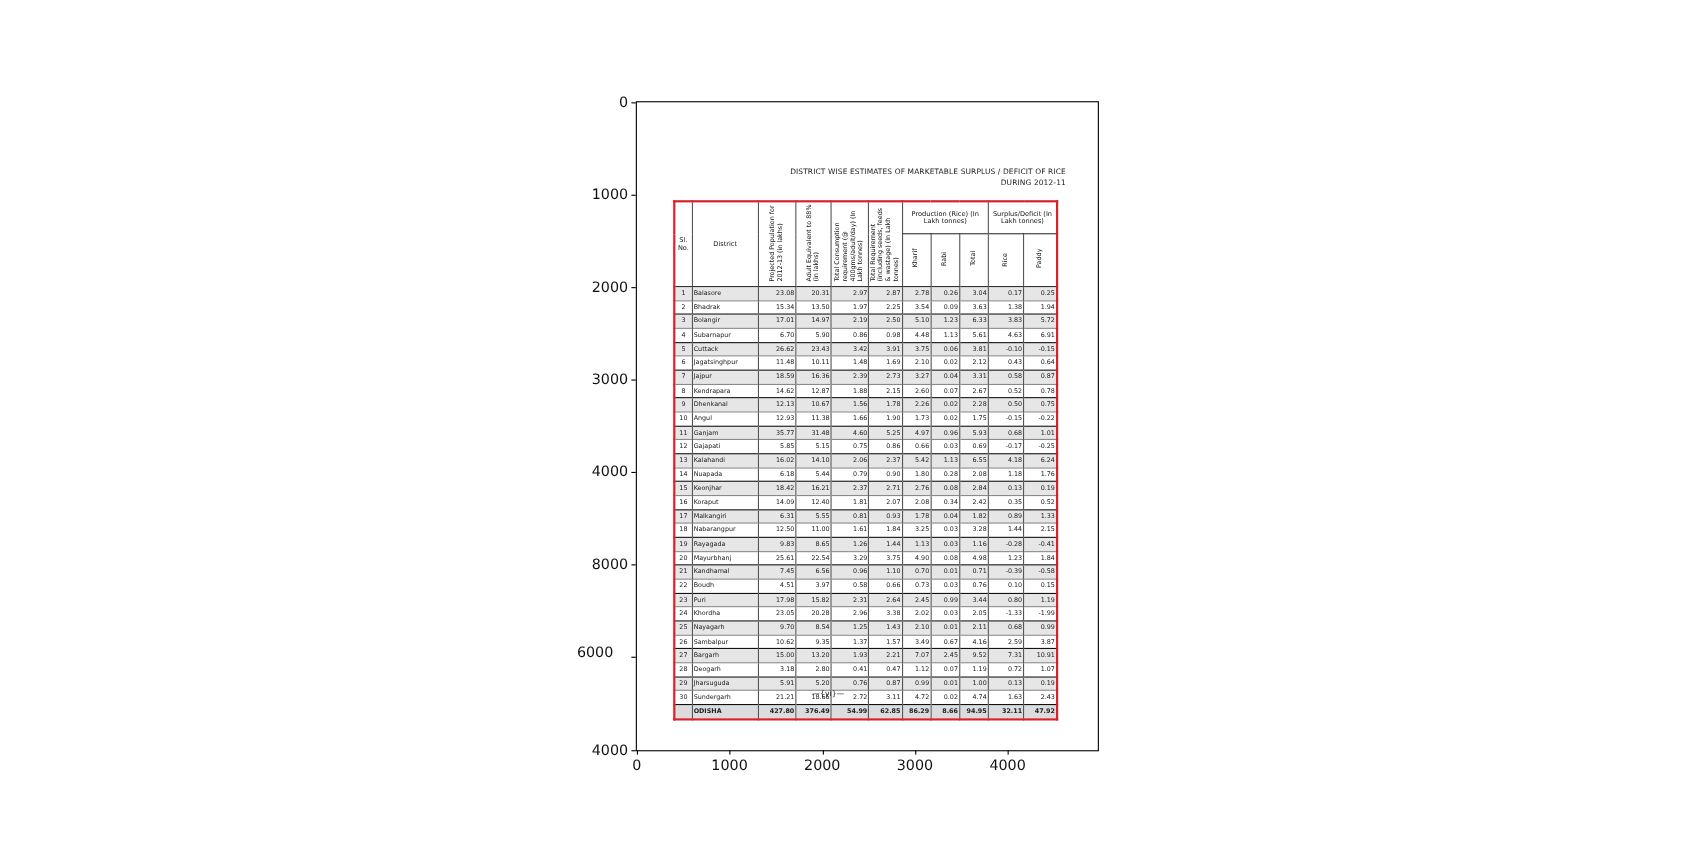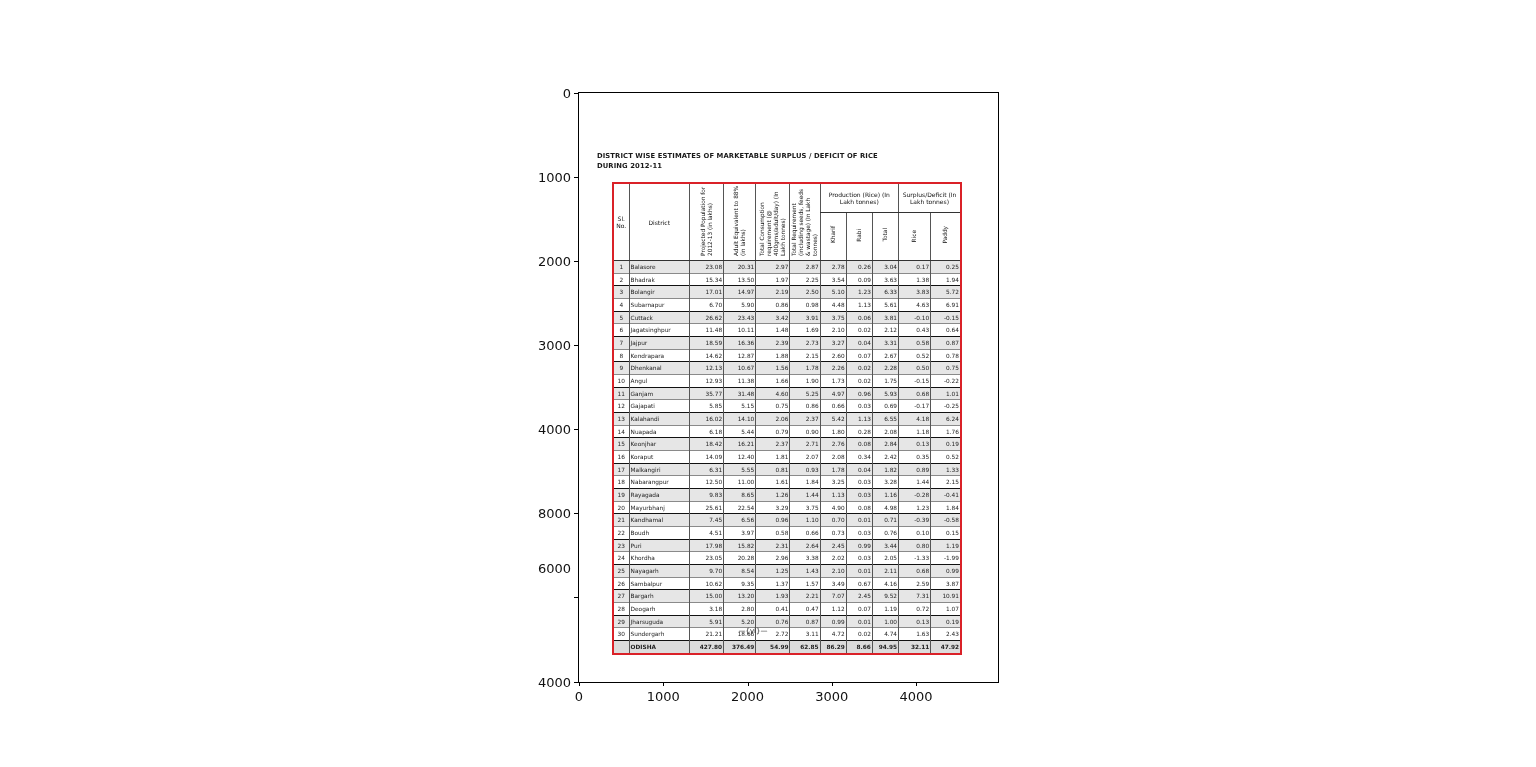--- a/index.html
+++ b/index.html
@@ -5,21 +5,21 @@
   html,body{margin:0;padding:0;width:1536px;height:767px;background:#ffffff;overflow:hidden;
     font-family:"DejaVu Sans","Liberation Sans",sans-serif;color:#111;}
   .canvas{position:absolute;left:0;top:0;width:1536px;height:767px;background:#fff;}
   .axes{position:absolute;left:578px;top:92px;width:419px;height:589px;border:1px solid #000;background:#fff;}
   
   .ytick{position:absolute;left:-5px;width:4px;height:1px;background:#000;}
   .xtick{position:absolute;top:589px;width:1px;height:4px;background:#000;}
   .ylab{position:absolute;right:calc(100% + 8px);width:60px;text-align:right;font-size:13px;line-height:13px;color:#111;}
   .xlab{position:absolute;top:calc(100% + 8px);font-size:13px;line-height:13px;color:#111;transform:translateX(-50%);}
   
-  .page-title{position:absolute;left:18px;top:58px;width:348px;text-align:left;font-weight:bold;
+  .page-title{position:absolute;left:42px;top:58px;width:348px;text-align:right;font-weight:normal;
     font-size:6.8px;line-height:10px;color:#1a1a1a;letter-spacing:.1px;}
   .doc-table{position:absolute;left:33px;top:89px;width:350px;border-collapse:collapse;table-layout:fixed;
     border:2px solid #da2128;background:#fff;box-sizing:border-box;}
   .doc-table th,.doc-table td{border-left:1px solid #555;padding:0 1px;overflow:hidden;white-space:nowrap;}
   .doc-table th{border-bottom:1px solid #333;font-weight:normal;}
   .doc-table thead .grp{font-size:6px;line-height:7px;white-space:normal;text-align:center;vertical-align:middle;height:28px;}
   .doc-table thead .flat{font-size:6px;white-space:normal;text-align:center;vertical-align:middle;line-height:7px;}
   .rot{display:inline-block;writing-mode:vertical-rl;transform:rotate(180deg);font-size:5.8px;line-height:7px;
     max-height:72px;white-space:normal;text-align:left;}
   .rot2{max-height:42px;}
@@ -44,21 +44,21 @@
         <div class="ylab" style="top: 77.6429px;">1000</div>
         <div class="ytick" style="top: 167.786px;"></div>
         <div class="ylab" style="top: 161.786px;">2000</div>
         <div class="ytick" style="top: 251.929px;"></div>
         <div class="ylab" style="top: 245.929px;">3000</div>
         <div class="ytick" style="top: 336.071px;"></div>
         <div class="ylab" style="top: 330.071px;">4000</div>
         <div class="ytick" style="top: 420.214px;"></div>
         <div class="ylab" style="top: 414.214px;">8000</div>
         <div class="ytick" style="top: 504.357px;"></div>
-        <div class="ylab" style="top: 469px;">6000</div>
+        <div class="ylab" style="top: 494px; text-align: center;">6000</div>
         <div class="ytick" style="top: 588.5px;"></div>
         <div class="ylab" style="top: 582.5px;">4000</div>
       </div>
     <div id="xticks">
         <div class="xtick" style="left: 0px;"></div>
         <div class="xlab" style="left: 0px;">0</div>
         <div class="xtick" style="left: 84.25px;"></div>
         <div class="xlab" style="left: 84.25px;">1000</div>
         <div class="xtick" style="left: 168.5px;"></div>
         <div class="xlab" style="left: 168.5px;">2000</div>

